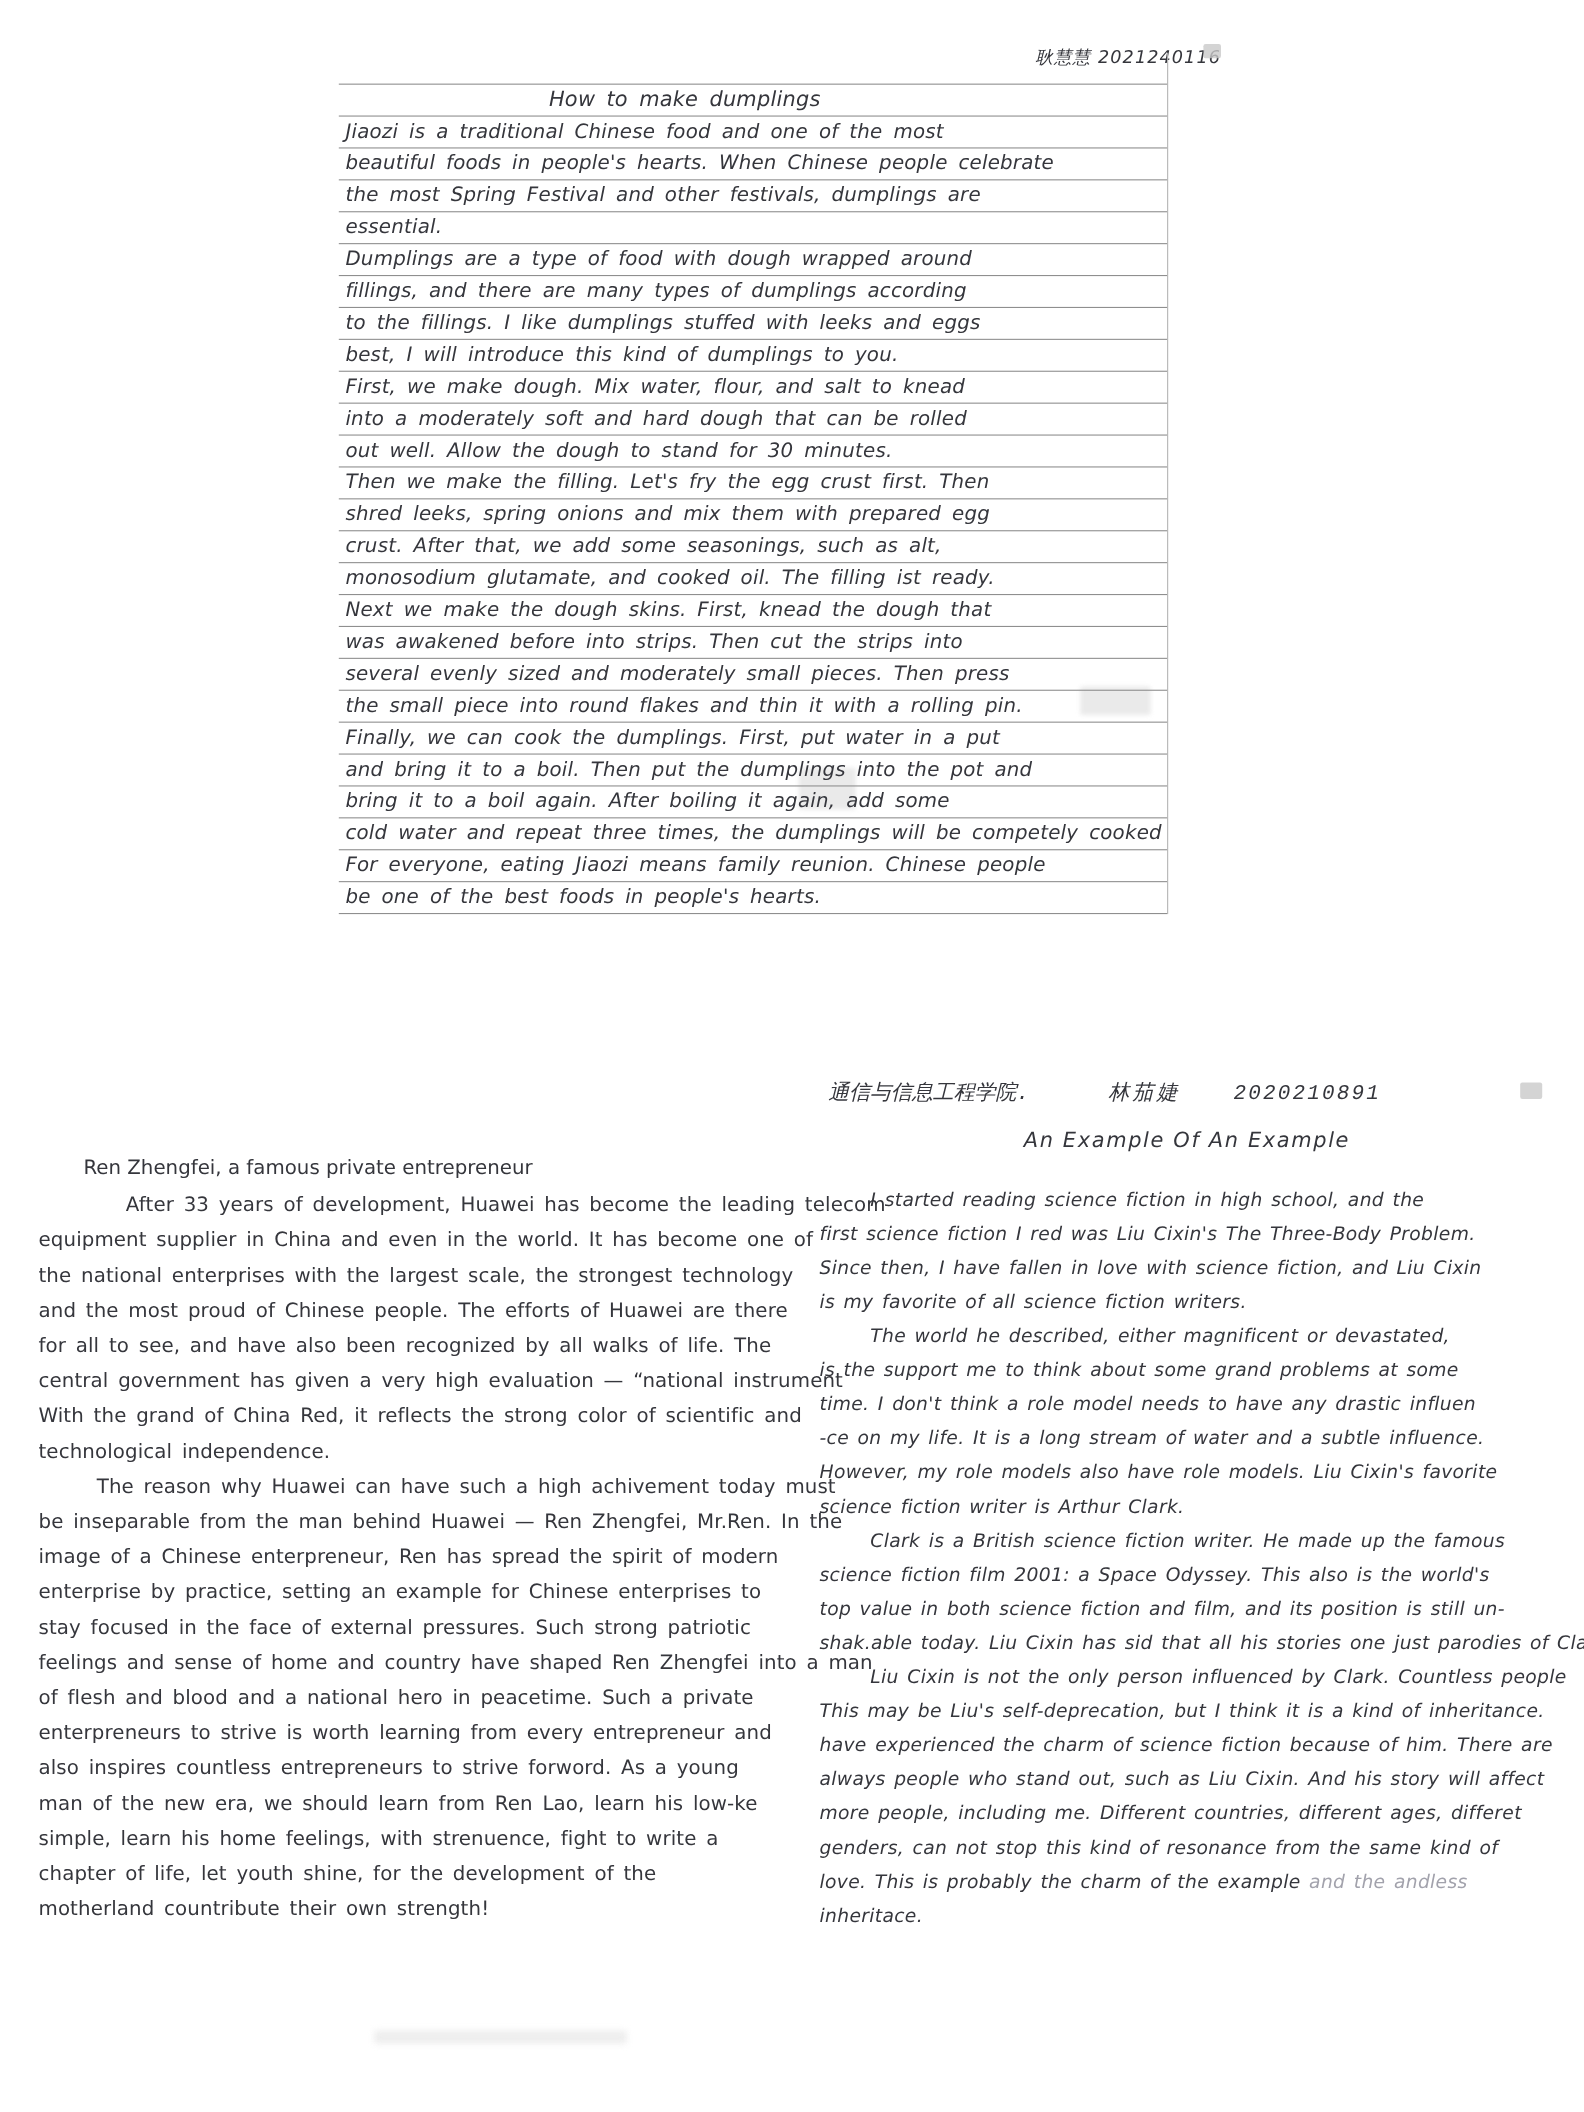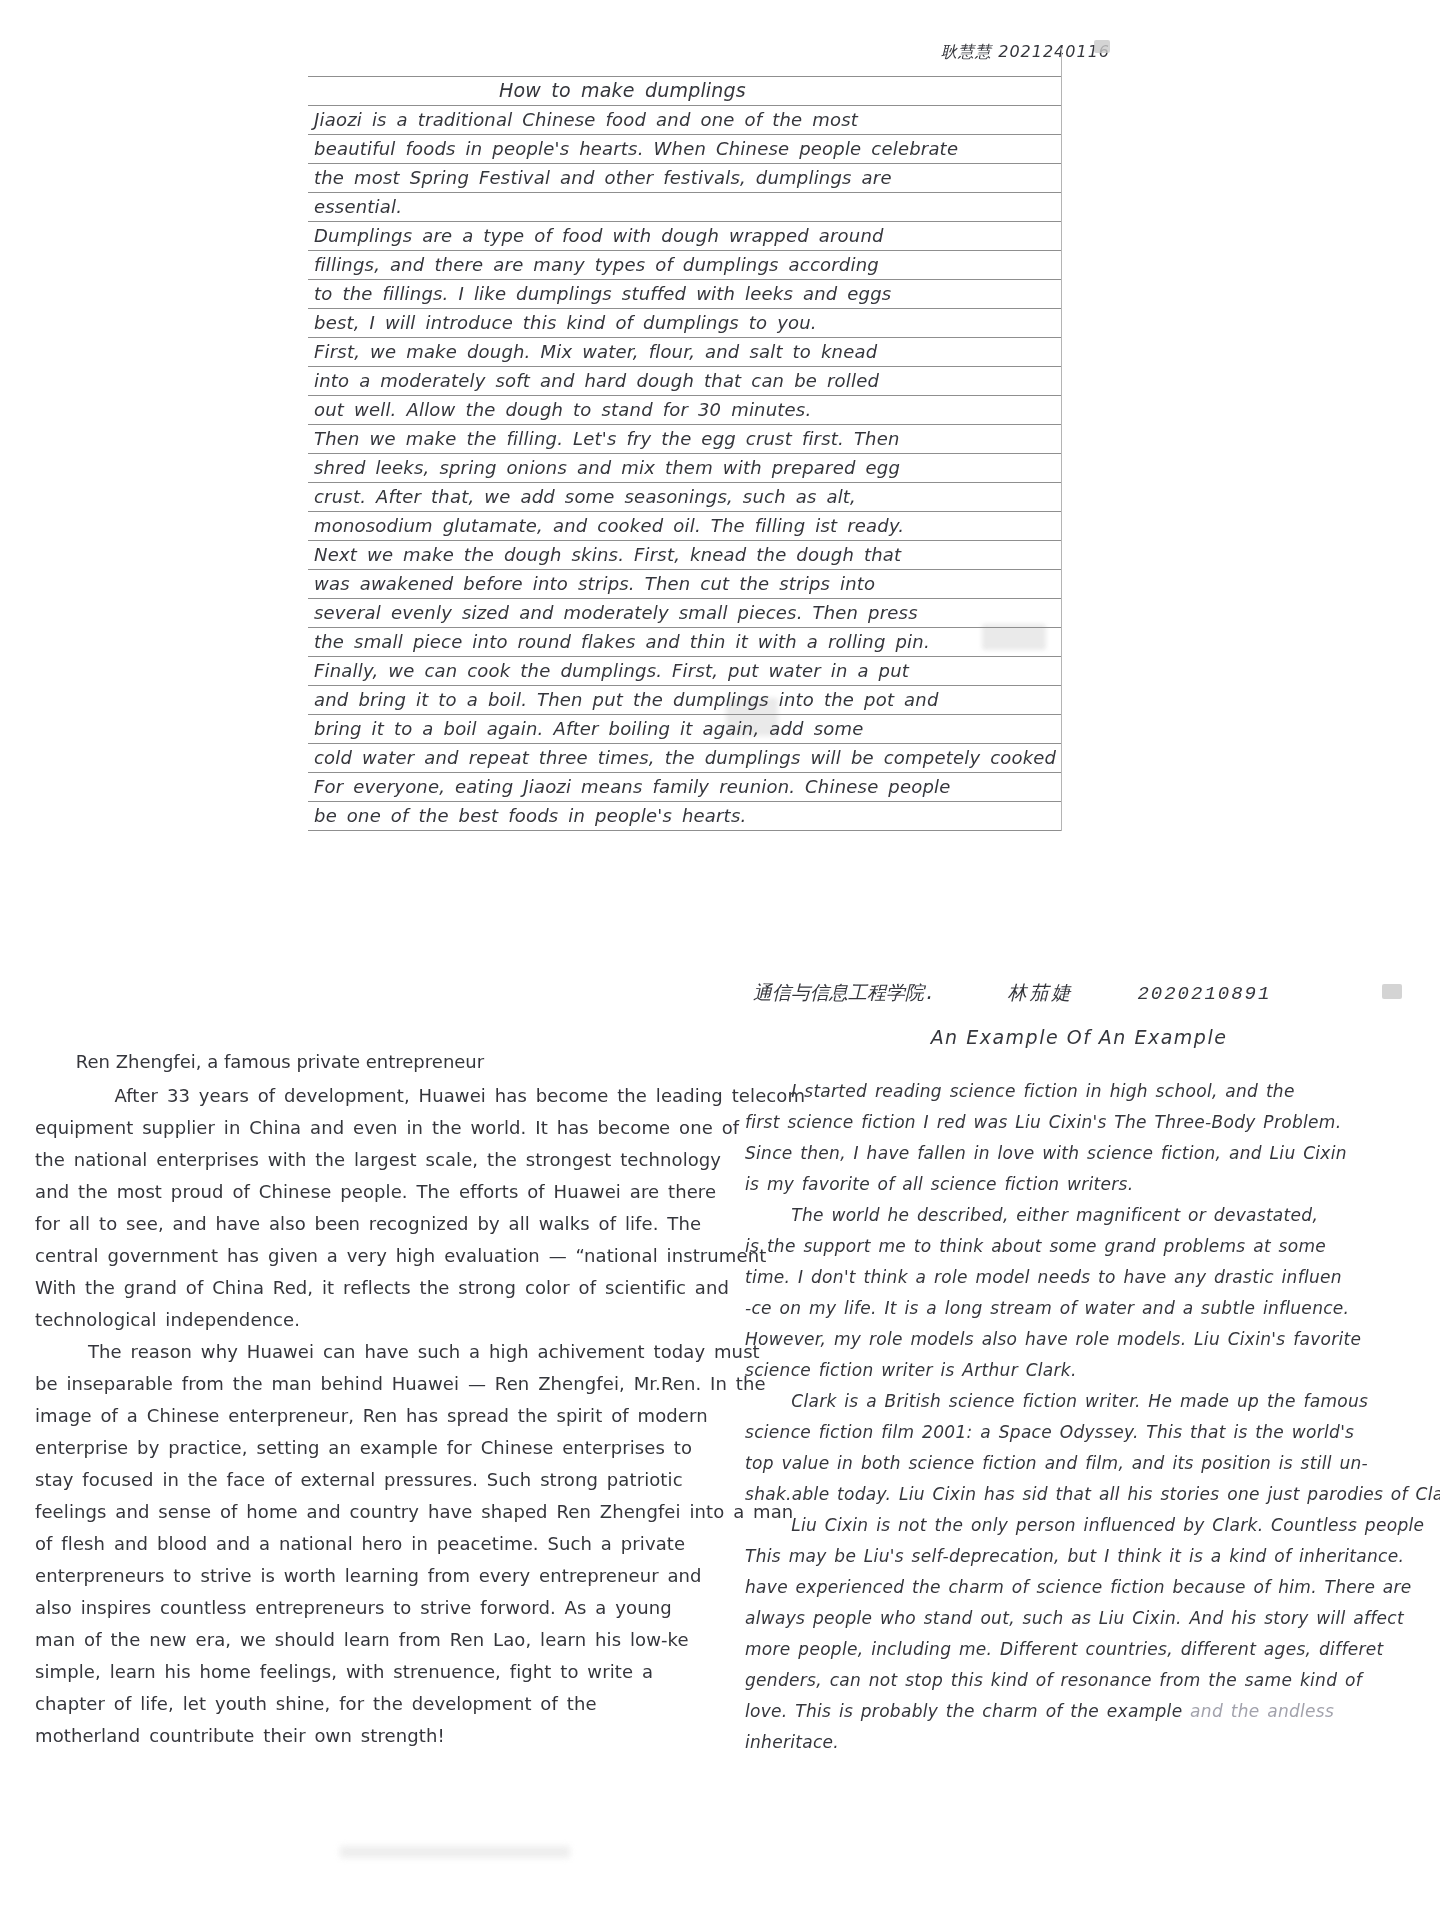--- a/index.html
+++ b/index.html
@@ -46,21 +46,21 @@
   
   .essay-right{
     left:745px;top:978px;width:668px;color:var(--ink);
     font-style:italic;
   }
   .essay-right .scan-header{
     height:42px;line-height:32px;font-size:19px;display:flex;white-space:nowrap;font-family:Liberation Mono, monospace;
   }
   .essay-right .scan-header .school{margin-left:8px;}
   .essay-right .scan-header .name{margin-left:72px;letter-spacing:3px;}
-  .essay-right .scan-header .sid{margin-left:64px;letter-spacing:2px;}
+  .essay-right .scan-header .sid{margin-left:48px;letter-spacing:2px;}
   .essay-right .essay-title{
     height:40px;line-height:34px;text-align:center;font-size:19px;
     letter-spacing:1.5px;white-space:nowrap;margin-bottom:16px;
   }
   .essay-right .line{
     height:31px;line-height:31px;font-size:17px;
     letter-spacing:.3px;word-spacing:2px;white-space:nowrap;overflow:visible;
   }
   .faded{color:var(--ink-faded);}
   
@@ -150,21 +150,21 @@
       <div class="line">first science fiction I red was Liu Cixin's The Three-Body Problem.</div>
       <div class="line">Since then, I have fallen in love with science fiction, and Liu Cixin</div>
       <div class="line">is my favorite of all science fiction writers.</div>
       <div class="line">&nbsp;&nbsp;&nbsp;&nbsp;&nbsp;&nbsp;The world he described, either magnificent or devastated,</div>
       <div class="line">is the support me to think about some grand problems at some</div>
       <div class="line">time. I don't think a role model needs to have any drastic influen</div>
       <div class="line">-ce on my life. It is a long stream of water and a subtle influence.</div>
       <div class="line">However, my role models also have role models. Liu Cixin's favorite</div>
       <div class="line">science fiction writer is Arthur Clark.</div>
       <div class="line">&nbsp;&nbsp;&nbsp;&nbsp;&nbsp;&nbsp;Clark is a British science fiction writer. He made up the famous</div>
-      <div class="line">science fiction film 2001: a Space Odyssey. This that is the world's</div>
+      <div class="line">science fiction film 2001: a Space Odyssey. This also is the world's</div>
       <div class="line">top value in both science fiction and film, and its position is still un-</div>
       <div class="line">shak.able today. Liu Cixin has sid that all his stories one just parodies of Clark.</div>
       <div class="line">&nbsp;&nbsp;&nbsp;&nbsp;&nbsp;&nbsp;Liu Cixin is not the only person influenced by Clark. Countless people</div>
       <div class="line">This may be Liu's self-deprecation, but I think it is a kind of inheritance.</div>
       <div class="line">have experienced the charm of science fiction because of him. There are</div>
       <div class="line">always people who stand out, such as Liu Cixin. And his story will affect</div>
       <div class="line">more people, including me. Different countries, different ages, differet</div>
       <div class="line">genders, can not stop this kind of resonance from the same kind of</div>
     </div>
   <div class="line">

